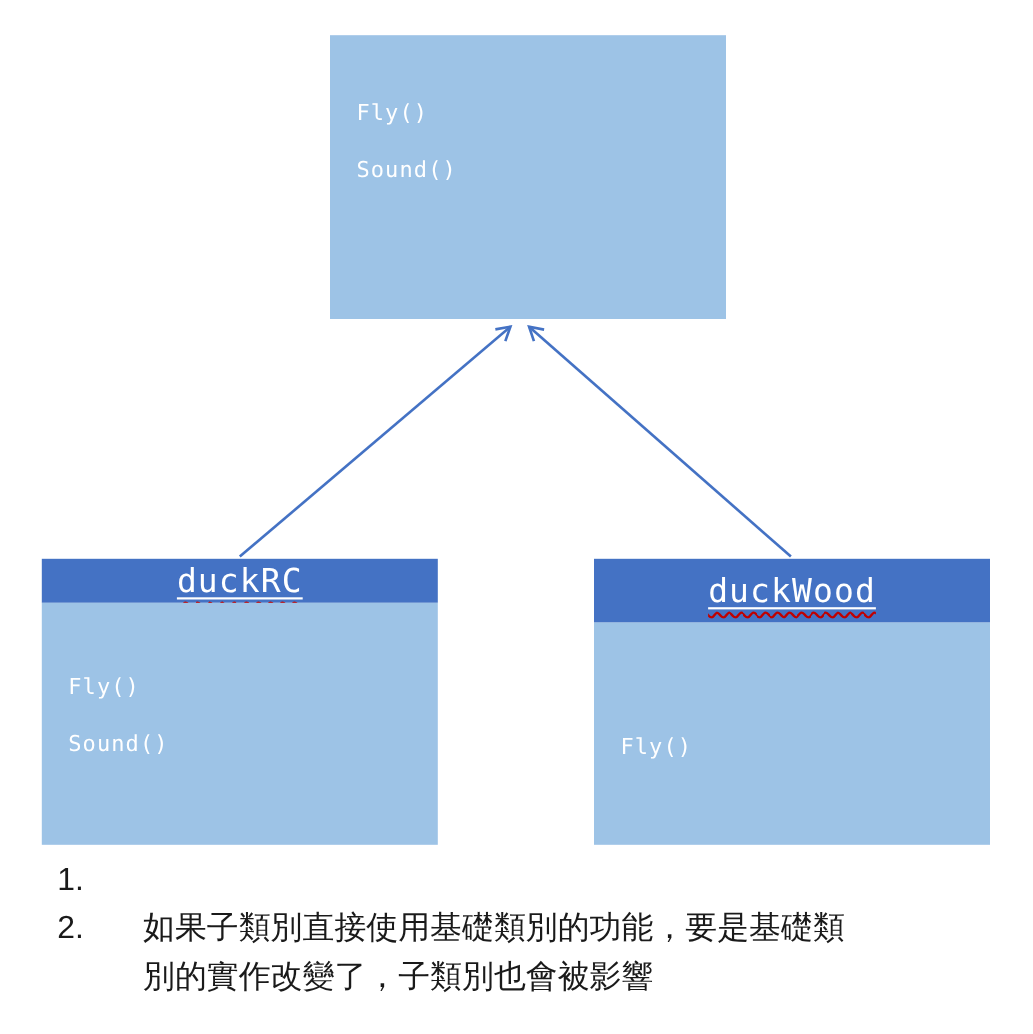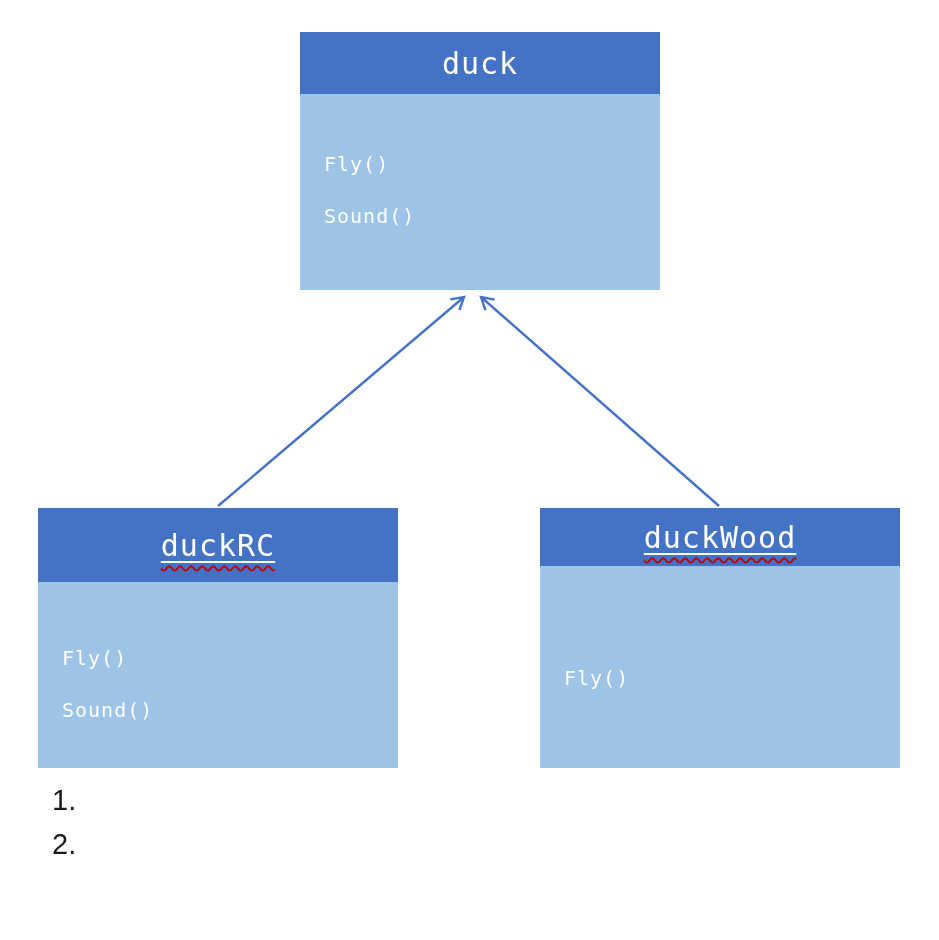--- a/index.html
+++ b/index.html
@@ -71,21 +71,21 @@
   .u-squiggle {
     text-decoration: underline wavy var(--squiggle, #C00000);
     text-decoration-thickness: 1.5px;
     text-underline-offset: 9px;
   }
   #box-duck { left: 300px; top: 32px; width: 360px; height: 258px; }
   #box-duck .class-header { height: 62px; }
   #box-duck .class-body { padding: 44px 0 0 24px; }
 
   #box-duckrc { left: 38px; top: 508px; width: 360px; height: 260px; }
-  #box-duckrc .class-header { height: 74px; }
+  #box-duckrc .class-header { height: 40px; }
   #box-duckrc .class-body { padding: 50px 0 0 24px; }
 
   #box-duckwood { left: 540px; top: 508px; width: 360px; height: 260px; }
   #box-duckwood .class-header { height: 58px; }
   #box-duckwood .class-body { padding: 86px 0 0 24px; }
 
   .notes {
     position: absolute;
     left: 52px;
     top: 778px;
@@ -115,23 +115,20 @@
     <defs>
       <marker id="arrowhead" markerUnits="userSpaceOnUse" markerWidth="20" markerHeight="20" refX="16" refY="10" orient="auto">
         <path class="arrow-head" d="M4,3 L16,10 L4,17" stroke-width="2.4"></path>
       </marker>
     </defs>
     <line class="arrow-line" x1="218" y1="506" x2="464" y2="297" marker-end="url(#arrowhead)"></line>
     <line class="arrow-line" x1="719" y1="506" x2="481" y2="297" marker-end="url(#arrowhead)"></line>
   </svg>
 
   <div class="class-box" id="box-duck">
-    <div class="class-header">
-      <span>duck</span>
-    </div>
     <div class="class-body">
       <div class="method">Fly()</div>
       <div class="method">Sound()</div>
     </div>
   </div>
 
   <div class="class-box" id="box-duckrc">
     <div class="class-header">
       <span class="u-main"><span class="u-squiggle">duckRC</span></span>
     </div>
@@ -149,16 +146,17 @@
       <div class="method">Fly()</div>
     </div>
   </div>
 
   <div class="notes">
     <div class="note-item">
       <span class="note-num">1.</span>
     </div>
     <div class="note-item">
       <span class="note-num">2.</span>
+      <span class="note-text">如果子類別直接使用基礎類別的功能，要是基礎類別的實作改變了，子類別也會被影響</span>
     </div>
   </div>
 
 </div>
 
 </body></html>

